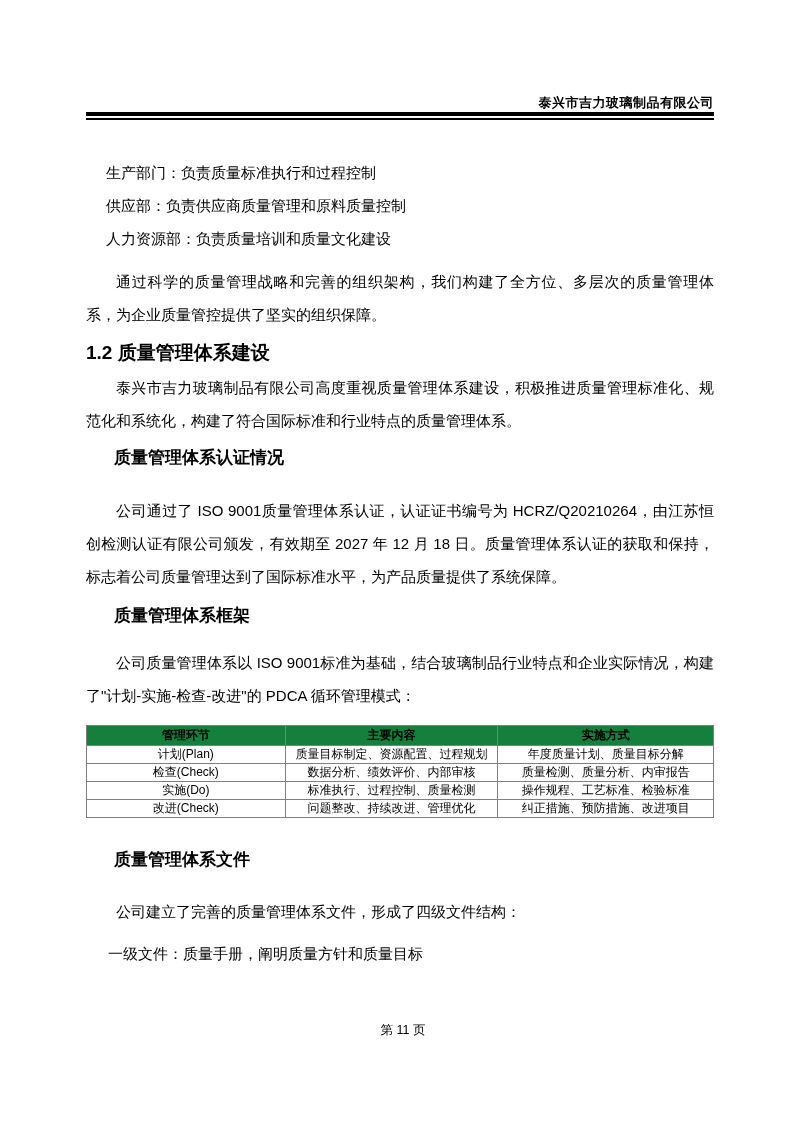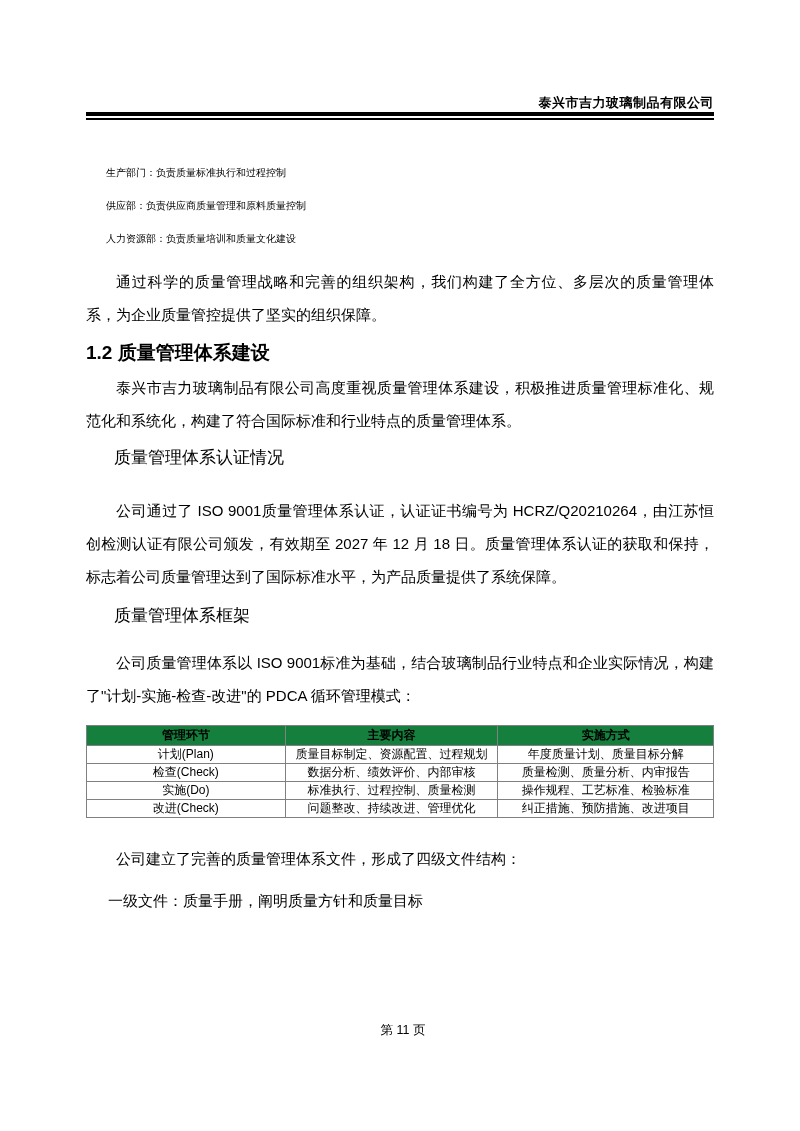--- a/index.html
+++ b/index.html
@@ -27,38 +27,38 @@
     letter-spacing: 0.5px;
   }
   .header-rule {
     margin-top: 2px;
     height: 8px;
     border-top: 4px solid #000000;
     border-bottom: 2px solid #000000;
   }
   
   .dept-list { margin-top: 36px; padding-left: 20px; }
-  .dept-item { font-size: 10px; line-height: 33px; }
+  .dept-item { font-size: 15px; line-height: 33px; }
   .para {
     font-size: 15px;
     line-height: 33px;
     text-indent: 2em;
     text-align: justify;
   }
   .para-intro { margin-top: 10px; }
   .section-heading {
     margin-top: 9px;
     font-size: 19px;
     font-weight: bold;
     line-height: 26px;
   }
   .para-lead { margin-top: 5px; }
   .sub-heading {
     font-size: 17px;
-    font-weight: normal;
+    font-weight: bold;
     line-height: 22px;
     padding-left: 28px;
   }
   .sub-heading.cert { margin-top: 10px; }
   .para-cert { margin-top: 25px; }
   .sub-heading.frame { margin-top: 12px; }
   .para-frame { margin-top: 19px; }
   
   .pdca-table {
     margin-top: 13px;
@@ -164,20 +164,21 @@
         <td>操作规程、工艺标准、检验标准</td>
       </tr>
       <tr>
         <td>改进(Check)</td>
         <td>问题整改、持续改进、管理优化</td>
         <td>纠正措施、预防措施、改进项目</td>
       </tr>
     </tbody>
   </table>
 
+  <h3 class="sub-heading docs">质量管理体系文件</h3>
 
   <p class="para para-docs">公司建立了完善的质量管理体系文件，形成了四级文件结构：</p>
 
   <div class="level-line">一级文件：质量手册，阐明质量方针和质量目标</div>
 
   <div class="doc-footer">第 11 页</div>
 
 </div>
 
 </body></html>

